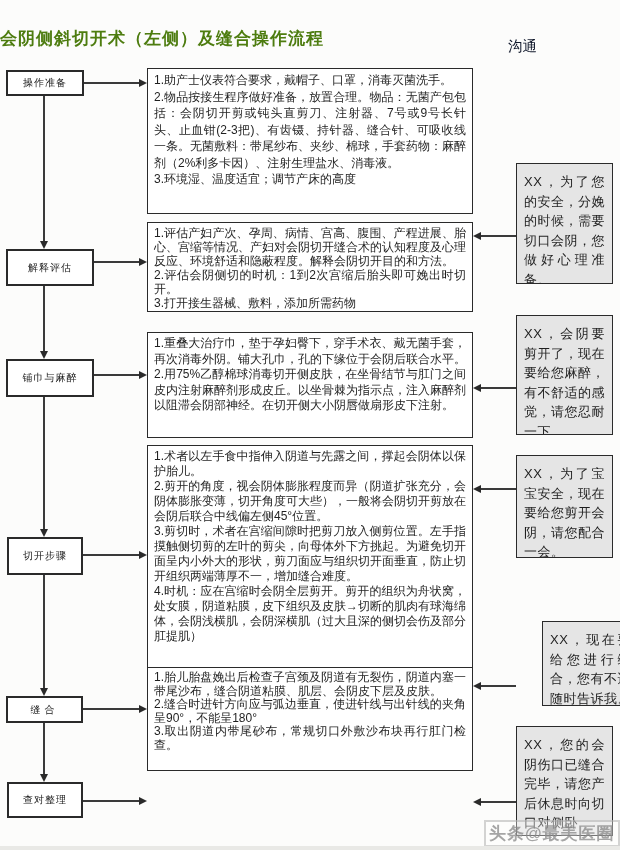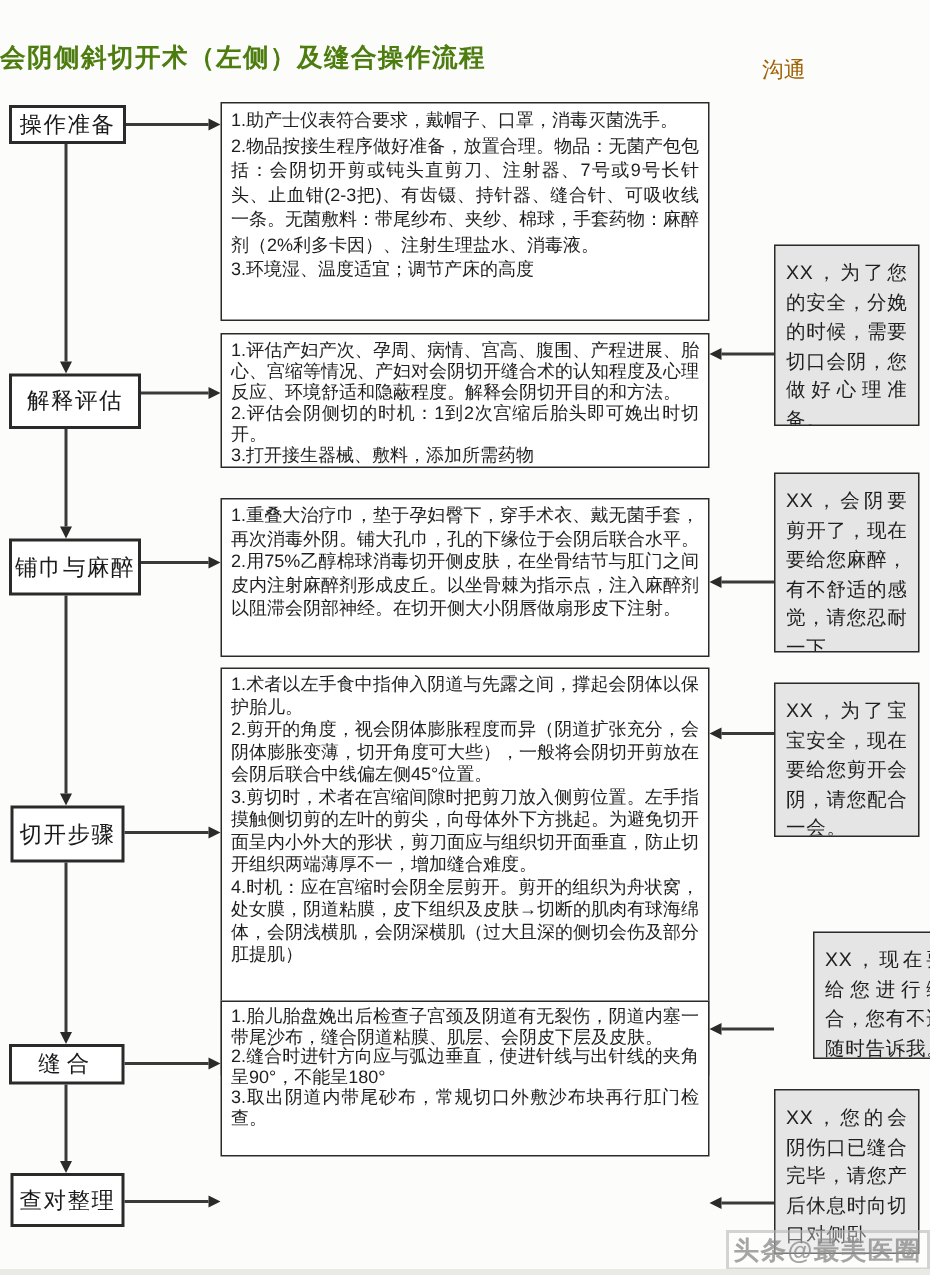--- a/index.html
+++ b/index.html
@@ -6,27 +6,27 @@
   .canvas{
     position:relative;width:620px;height:850px;overflow:hidden;
     background:#fcfcfb;color:#1c1c1c;
     font-family:"Liberation Sans","DejaVu Sans",sans-serif;
   }
   .title{
     position:absolute;left:0;top:3px;width:620px;
     font-size:17px;font-weight:bold;letter-spacing:1px;color:#4d7c0f;margin-top:24px;
   }
   .comm-label{
-    position:absolute;left:508px;top:37px;font-size:14.5px;color:#a16207;text-align:right;
+    position:absolute;left:508px;top:37px;font-size:14.5px;color:#0f172a;text-align:right;
   }
   
   .lbox{
     position:absolute;border:2px solid #2a2a2a;background:#fff;
     display:flex;align-items:center;justify-content:center;
-    font-size:15px;color:#1a1a1a;letter-spacing:1px;box-sizing:border-box;
+    font-size:10px;color:#1a1a1a;letter-spacing:1px;box-sizing:border-box;
   }
   .l1{left:6px;top:70px;width:78px;height:26px;}
   .l2{left:6px;top:249px;width:88px;height:37px;}
   .l3{left:6px;top:359px;width:88px;height:38px;}
   .l4{left:7px;top:537px;width:76px;height:38px;}
   .l5{left:6px;top:696px;width:77px;height:27px;letter-spacing:4px;}
   .l6{left:7px;top:782px;width:76px;height:36px;}
   
   .mbox{
     position:absolute;left:147px;width:326px;border:1.5px solid #2a2a2a;background:#fff;

